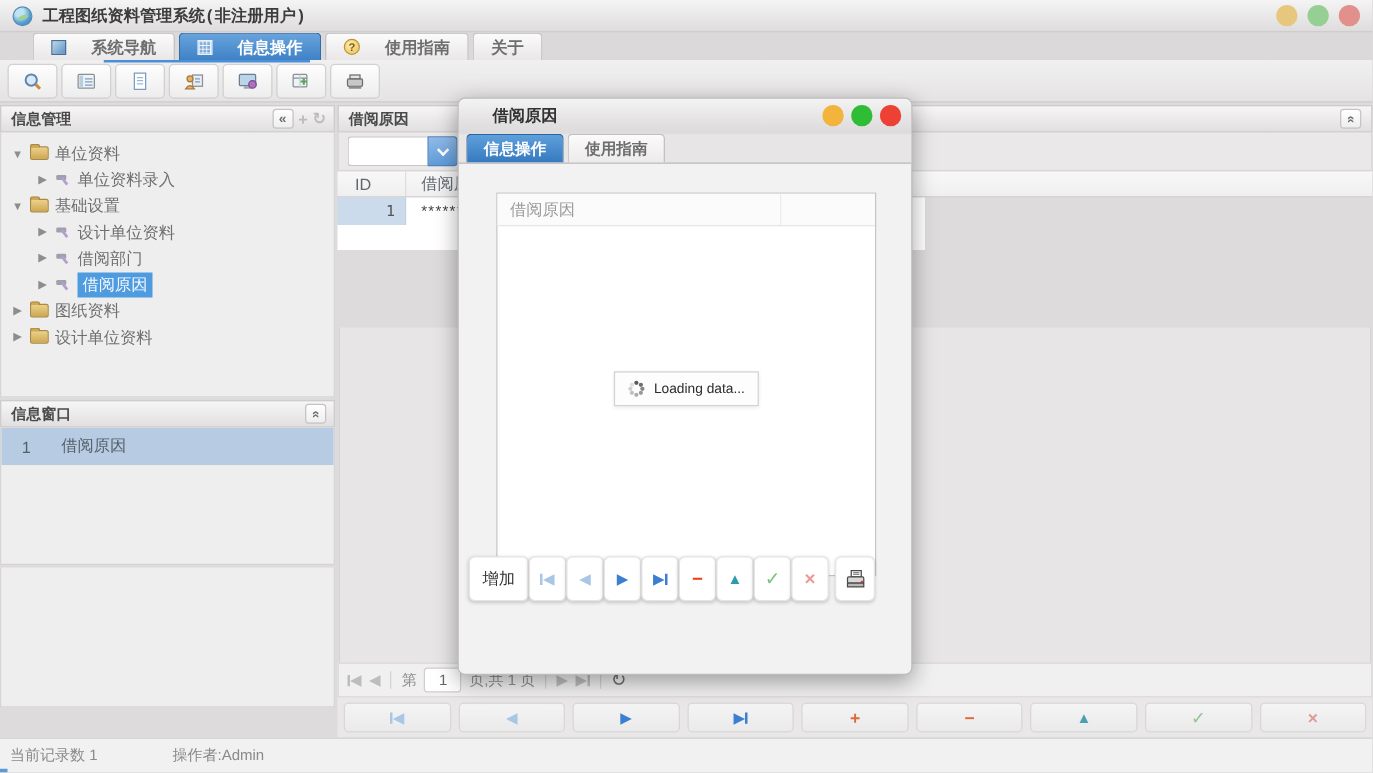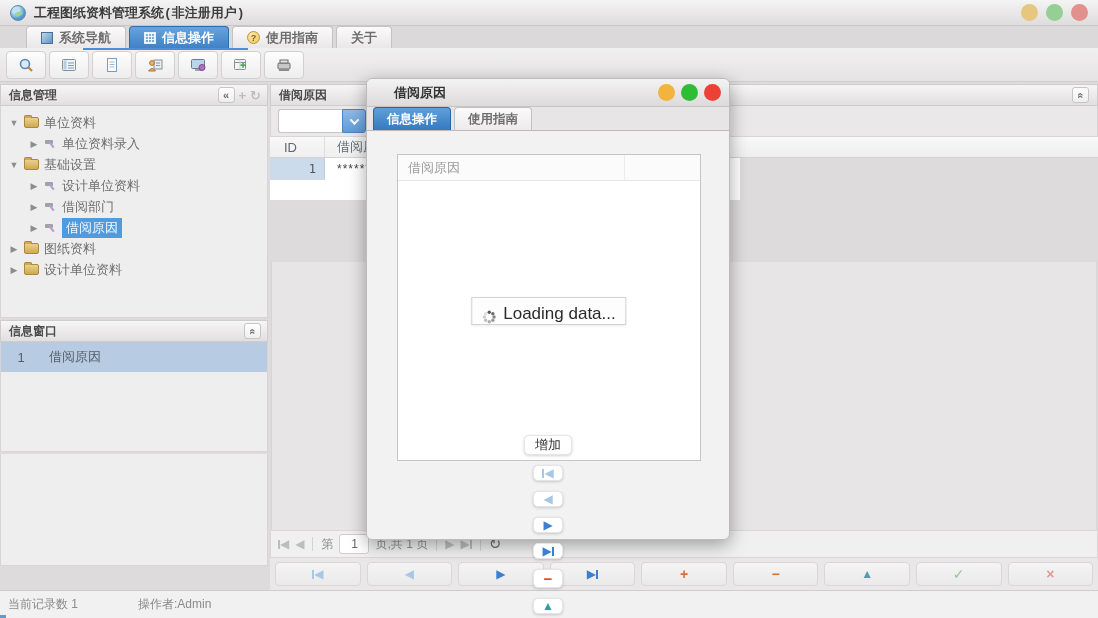--- a/index.html
+++ b/index.html
@@ -14,21 +14,21 @@
     background:radial-gradient(circle at 35% 30%, #bfe3f2 0 25%, #58a0d8 60%, #3a7fb8); border:1px solid #5a8ab0; margin-right:8px; position:relative;}
   .appicon::after{content:""; position:absolute; left:3px; top:6px; width:9px; height:4px; background:#9fd08f; border-radius:50%; transform:rotate(-20deg); opacity:.9;}
   .apptitle { font-weight:bold; font-size:13px; color:#3c3c3c;font-family:Liberation Mono, monospace; }
   .lights { margin-left:auto; display:flex; gap:8px; }
   .light { width:17px; height:17px; border-radius:50%; }
   .lt-y { background:#e6c77d; } .lt-g { background:#95cf93; } .lt-r { background:#e2908b; }
 
   
   .tabstrip { position:absolute; left:0; top:26px; width:1098px; height:22px; background:#dbd9d9;
     display:flex; align-items:flex-end; padding-left:26px; z-index:5;}
-  .tab { height:22px; display:flex; align-items:center; gap:6px; padding:0 14px;
+  .tab { height:22px; display:flex; align-items:center; gap:20px; padding:0 14px;
     background:linear-gradient(#fcfbfb,#e9e7e7); border:1px solid #c4c2c2; border-bottom:none;
     border-radius:4px 4px 0 0; color:#6e6e6e; font-weight:bold; font-size:13px; margin-right:3px; cursor:default;}
   .tab.active { background:linear-gradient(#68a3dc,#3f82c6); border-color:#2f6ca8; color:#fff; }
   .tabline { position:absolute; left:83px; top:48px; width:165px; height:2px; background:#4a90d8; z-index:6;}
   .ticon-sq { width:12px; height:12px; background:linear-gradient(135deg,#bcd8ec,#5f94c4); border:1px solid #4a6f92; }
   .ticon-grid { width:12px; height:12px; border:1px solid #e8f0fa;
     background-image:linear-gradient(rgba(255,255,255,.85) 1px,transparent 1px),linear-gradient(90deg,rgba(255,255,255,.85) 1px,transparent 1px);
     background-size:3px 3px; background-color:rgba(255,255,255,.25);}
   .ticon-help { width:13px; height:13px; border-radius:50%; background:radial-gradient(circle at 35% 30%,#fbe9b0,#ecc455); border:1px solid #bf9430;
     color:#7c5d14; font-size:9px; font-weight:bold; display:flex; align-items:center; justify-content:center;}
@@ -120,23 +120,23 @@
   .dlg-tabs { height:24px; display:flex; align-items:flex-end; padding-left:6px; border-bottom:1px solid #bcbaba; background:#e7e5e5;}
   .dtab { height:23px; padding:0 13px; display:flex; align-items:center; font-size:12.5px; font-weight:bold; color:#6e6e6e;
     background:linear-gradient(#fcfbfb,#eceaea); border:1px solid #c2c0c0; border-bottom:none; border-radius:4px 4px 0 0; margin-right:3px; cursor:pointer;}
   .dtab.active { background:linear-gradient(#5fa0db,#3579bf); color:#fff; border-color:#2c66a2; }
   .dlg-body { position:relative; height:356px; }
   .dlg-grid { position:absolute; left:30px; top:23px; width:304px; height:307px; background:#fff; border:1px solid #c6c4c4;}
   .dg-hdr { height:26px; background:#fbfbfb; border-bottom:1px solid #e6e6e6; display:flex; font-size:13px; color:#9a9a9a;}
   .dg-col1 { width:226px; display:flex; align-items:center; padding-left:10px; }
   .dg-col2 { flex:1; border-left:1px solid #ececec; }
   .loadbox { position:absolute; left:50%; top:142px; transform:translateX(-50%); height:28px; padding:0 10px;
-    background:#fdfdfd; border:1px solid #d2d2d2; display:flex; align-items:flex-end; gap:7px; white-space:nowrap;
-    font-size:17px; color:#2b2b2b; box-shadow:0 1px 3px rgba(0,0,0,.08);}
-  .dlg-toolbar { position:absolute; left:0; right:0; bottom:6px; height:46px; display:flex; align-items:center; gap:10px; padding:0 8px;flex-direction:column;}
+    background:#fdfdfd; border:1px solid #d2d2d2; display:flex; align-items:center; gap:7px; white-space:nowrap;
+    font-size:11px; color:#2b2b2b; box-shadow:0 1px 3px rgba(0,0,0,.08);}
+  .dlg-toolbar { position:absolute; left:0; right:0; bottom:6px; height:46px; display:flex; align-items:flex-end; gap:0; padding:0 8px;}
   .dbtn { height:36px; background:#fff; border:1px solid #e6e4e4; border-radius:5px; box-shadow:0 1px 3px rgba(0,0,0,.18);
     display:flex; align-items:center; justify-content:center; cursor:pointer;}
   .dbtn-add { width:48px; font-size:13px; color:#333; }
   .dbtn-ico { width:30px; font-size:12px; }
   .dbtn-print { margin-left:5px; width:32px; }
   .d-minus { color:#e8431c; font-weight:bold; font-size:15px; }
   .d-up { color:#2d9aaa; } .d-check { color:#7cc47f; font-size:15px;} .d-x { color:#eb9a94; font-weight:bold; font-size:15px;}
 </style>
 </head>
 <body>

